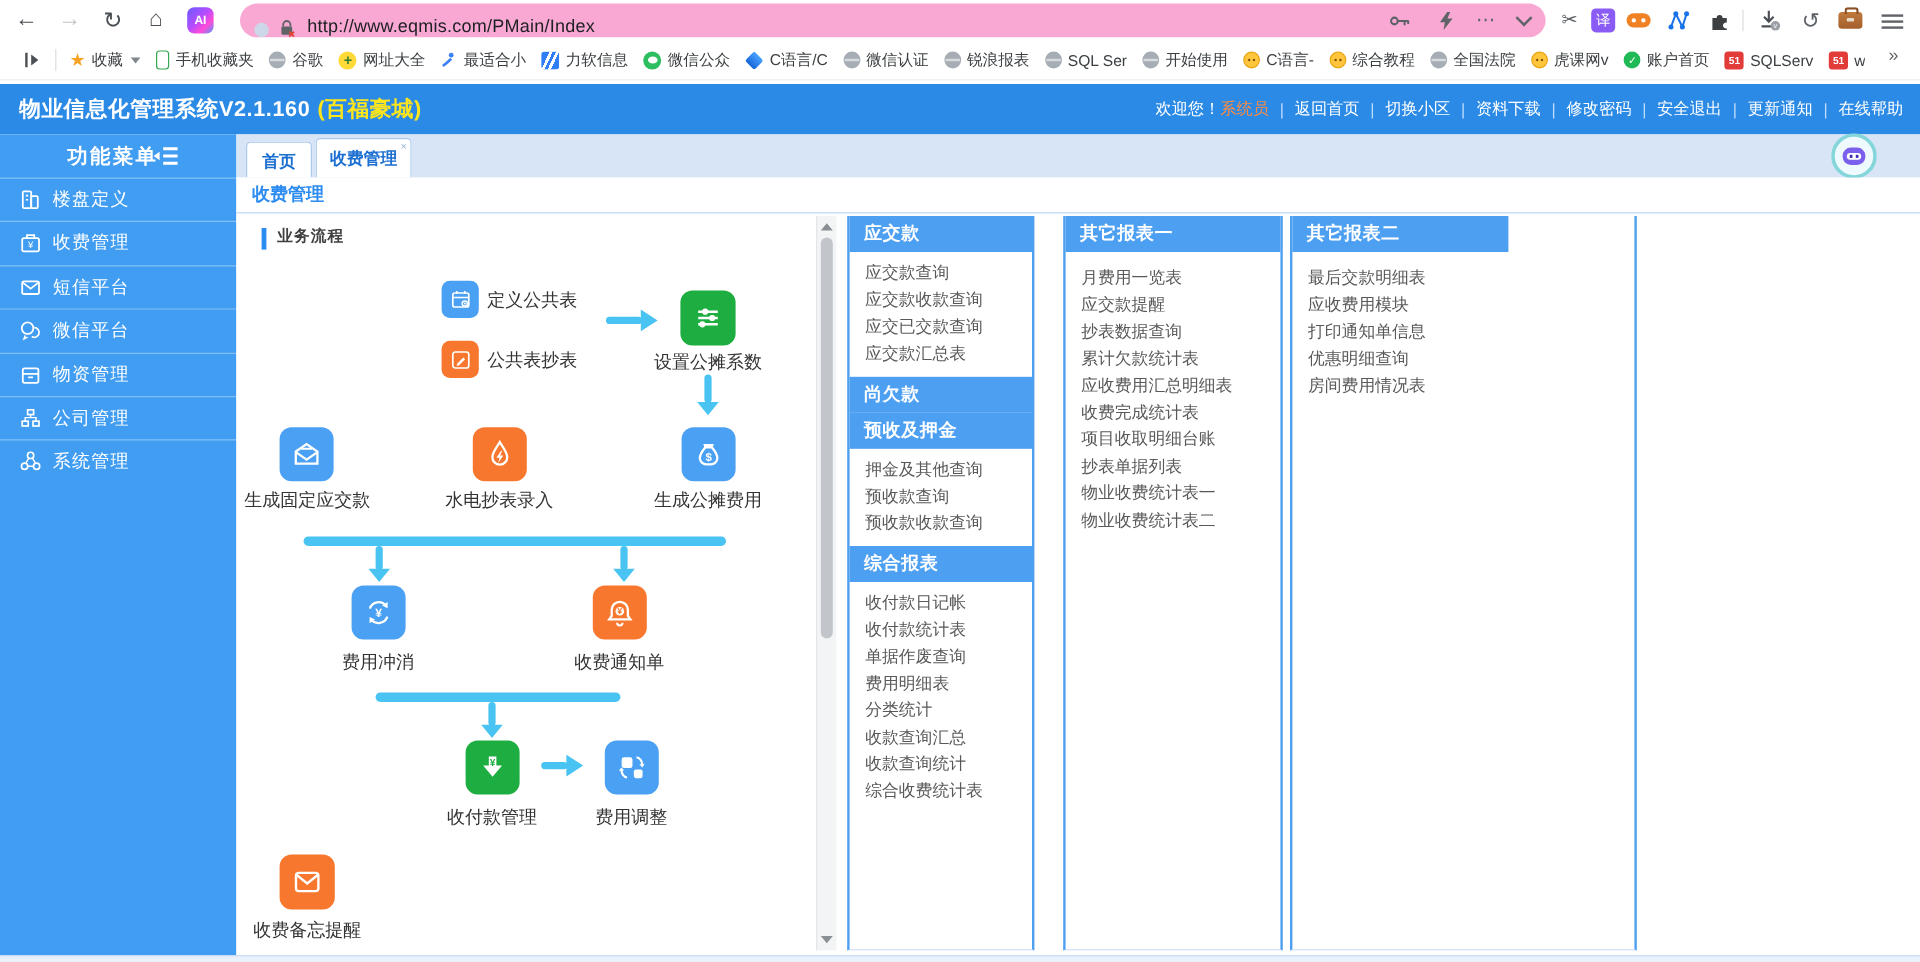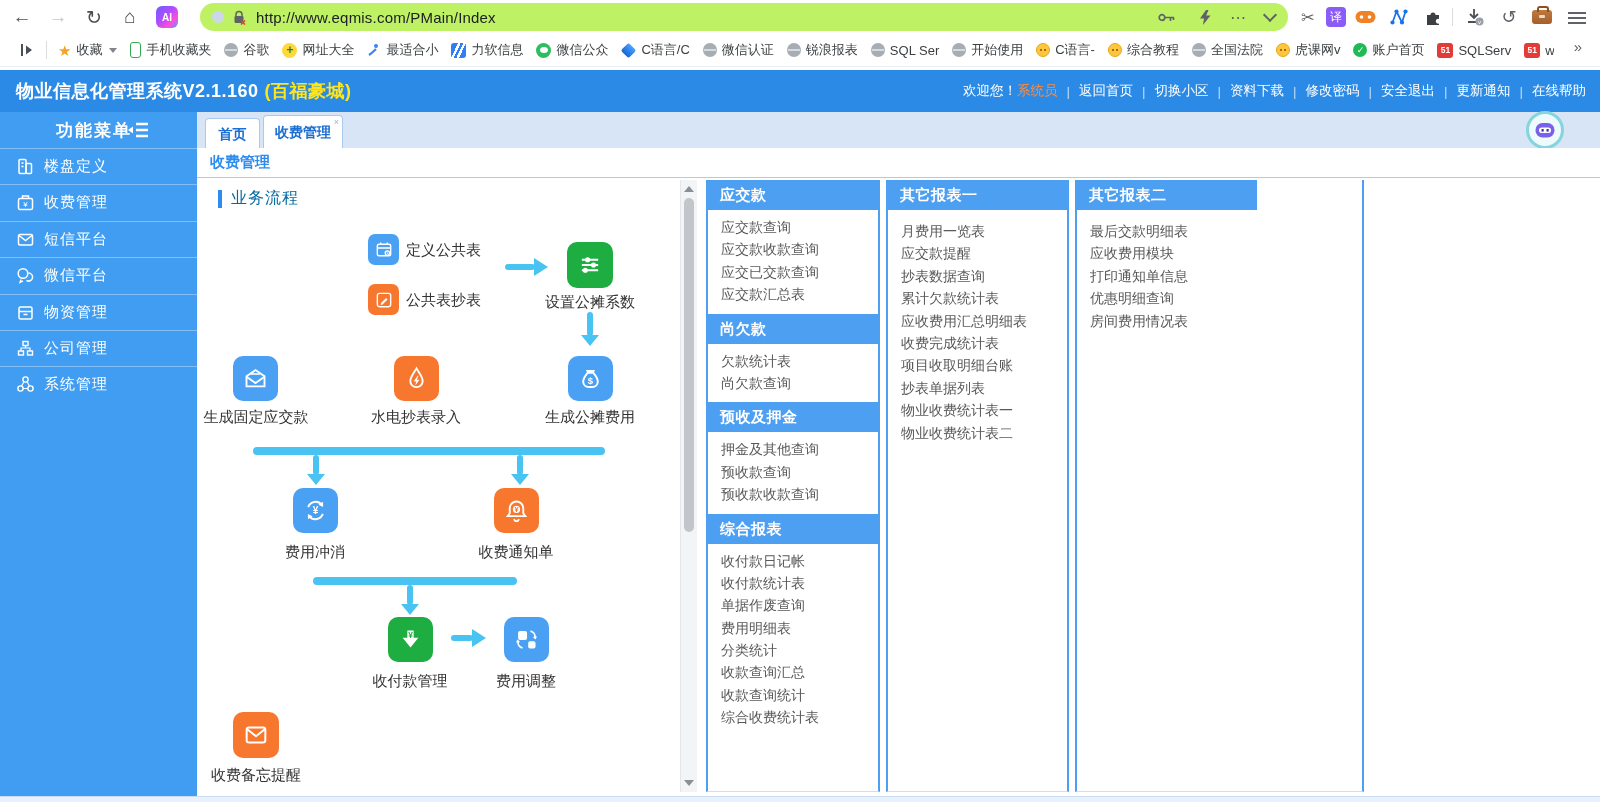--- a/index.html
+++ b/index.html
@@ -5,21 +5,21 @@
   html,body{margin:0;padding:0;background:#fff;}
   body{font-family:"Liberation Sans","DejaVu Sans",sans-serif;}
   .page{position:relative;width:1600px;height:802px;overflow:hidden;background:#fff;}
   .abs{position:absolute;}
 
   
   .toolbar{position:absolute;left:0;top:0;width:1600px;height:34px;background:#fff;}
   .navbtn{position:absolute;top:0;height:34px;display:flex;align-items:center;justify-content:center;color:#4a4f55;font-size:19px;width:28px;}
   .navbtn.dis{color:#c2c6cc;}
   .ai-badge{position:absolute;top:6px;width:22px;height:22px;border-radius:6px;background:linear-gradient(135deg,#6a5cff 0%,#b44cff 45%,#ff4cd8 72%,#4c9bff 100%);color:#fff;font-size:10px;font-weight:bold;display:flex;align-items:center;justify-content:center;}
-  .urlpill{position:absolute;left:200px;top:3px;width:1088px;height:28px;border-radius:14px;background:#bef264;display:flex;align-items:center;}
+  .urlpill{position:absolute;left:200px;top:3px;width:1088px;height:28px;border-radius:14px;background:#f9a8d4;display:flex;align-items:flex-end;}
   .site-dot{width:12px;height:12px;border-radius:50%;background:#ccd8ea;margin-left:12px;}
   .urltext{font-size:15px;color:#202124;margin-left:10px;letter-spacing:.2px;}
   .pill-ic{position:absolute;top:0;height:28px;display:flex;align-items:center;justify-content:center;width:24px;color:#5f6368;}
   .chev{width:8px;height:8px;border-right:2px solid #5f6368;border-bottom:2px solid #5f6368;transform:rotate(45deg);margin-top:-4px;}
   .tb-ic{position:absolute;top:0;height:34px;display:flex;align-items:center;justify-content:center;width:26px;color:#5f6368;font-size:16px;}
   .tb-sep{position:absolute;top:8px;width:1px;height:18px;background:#dadce0;}
   .sq-badge{position:absolute;top:7px;width:20px;height:20px;border-radius:4px;color:#fff;font-size:12px;display:flex;align-items:center;justify-content:center;}
   .briefcase{position:absolute;top:10px;width:20px;height:14px;border-radius:3px;background:linear-gradient(#c07a3e,#a45f2c);}
   .briefcase:before{content:'';position:absolute;left:5px;top:-4px;width:8px;height:4px;border:2px solid #8a4f24;border-bottom:none;border-radius:3px 3px 0 0;}
   .briefcase:after{content:'';position:absolute;left:7px;top:5px;width:6px;height:3px;background:#e8d9c8;border-radius:1px;}
@@ -75,21 +75,21 @@
   .robot{position:absolute;left:1526px;top:111px;width:38px;height:38px;cursor:pointer;}
   .crumbrow{position:absolute;left:197px;top:148px;width:1403px;height:29px;background:#fff;border-bottom:1px solid #abccf0;}
   .crumb{position:absolute;left:13px;top:5px;font-size:15px;font-weight:bold;color:#2d8cf0;}
 
   
   .content{position:absolute;left:197px;top:178px;width:1403px;height:618px;background:#fff;}
   .bottomstrip{position:absolute;left:0;top:796px;width:1600px;height:6px;background:#e9f1fc;border-top:1px solid #c9dcf4;}
 
   
   .ftitlebar{position:absolute;left:218px;top:190px;width:4px;height:18px;background:#2d8cf0;}
-  .ftitle{position:absolute;left:231px;top:188px;font-size:16px;font-weight:normal;color:#0369a1;letter-spacing:1px;}
+  .ftitle{position:absolute;left:231px;top:188px;font-size:13px;font-weight:bold;color:#404040;letter-spacing:1px;}
   .fic{position:absolute;display:flex;align-items:center;justify-content:center;cursor:pointer;}
   .c-blue{background:#4aa0f2;}
   .c-orange{background:#f8772e;}
   .c-green{background:#1ead40;}
   .flabel{position:absolute;font-size:15px;color:#333;white-space:nowrap;text-align:right;}
   .flabel.ctr{width:120px;text-align:center;}
   .arrR{position:absolute;height:6px;border-radius:3px;background:#49c3f1;}
   .arrR:after{content:'';position:absolute;right:-13px;top:-6px;width:0;height:0;border-left:14px solid #49c3f1;border-top:9px solid transparent;border-bottom:9px solid transparent;}
   .arrD{position:absolute;width:6px;border-radius:3px;background:#49c3f1;}
   .arrD:after{content:'';position:absolute;left:-6px;bottom:-10px;width:0;height:0;border-top:11px solid #49c3f1;border-left:9px solid transparent;border-right:9px solid transparent;}
@@ -529,33 +529,29 @@
   <div class="fsb">
     <div class="up">
         <span class="tri-up"></span>
       </div>
     <div class="thumb"></div>
     <div class="dn">
         <span class="tri-dn"></span>
       </div>
   </div>
 
-  <div class="panel" style="left:706px;width:174px">
+  <div class="panel" style="left:706px;width:156px">
     <div class="ph">应交款</div>
     <div class="pi">
         <div class="it">应交款查询</div>
         <div class="it">应交款收款查询</div>
         <div class="it">应交已交款查询</div>
         <div class="it">应交款汇总表</div>
       </div>
     <div class="ph">尚欠款</div>
-    <div class="pi">
-        <div class="it">欠款统计表</div>
-        <div class="it">尚欠款查询</div>
-      </div>
     <div class="ph">预收及押金</div>
     <div class="pi">
         <div class="it">押金及其他查询</div>
         <div class="it">预收款查询</div>
         <div class="it">预收款收款查询</div>
       </div>
     <div class="ph">综合报表</div>
     <div class="pi">
         <div class="it">收付款日记帐</div>
         <div class="it">收付款统计表</div>

